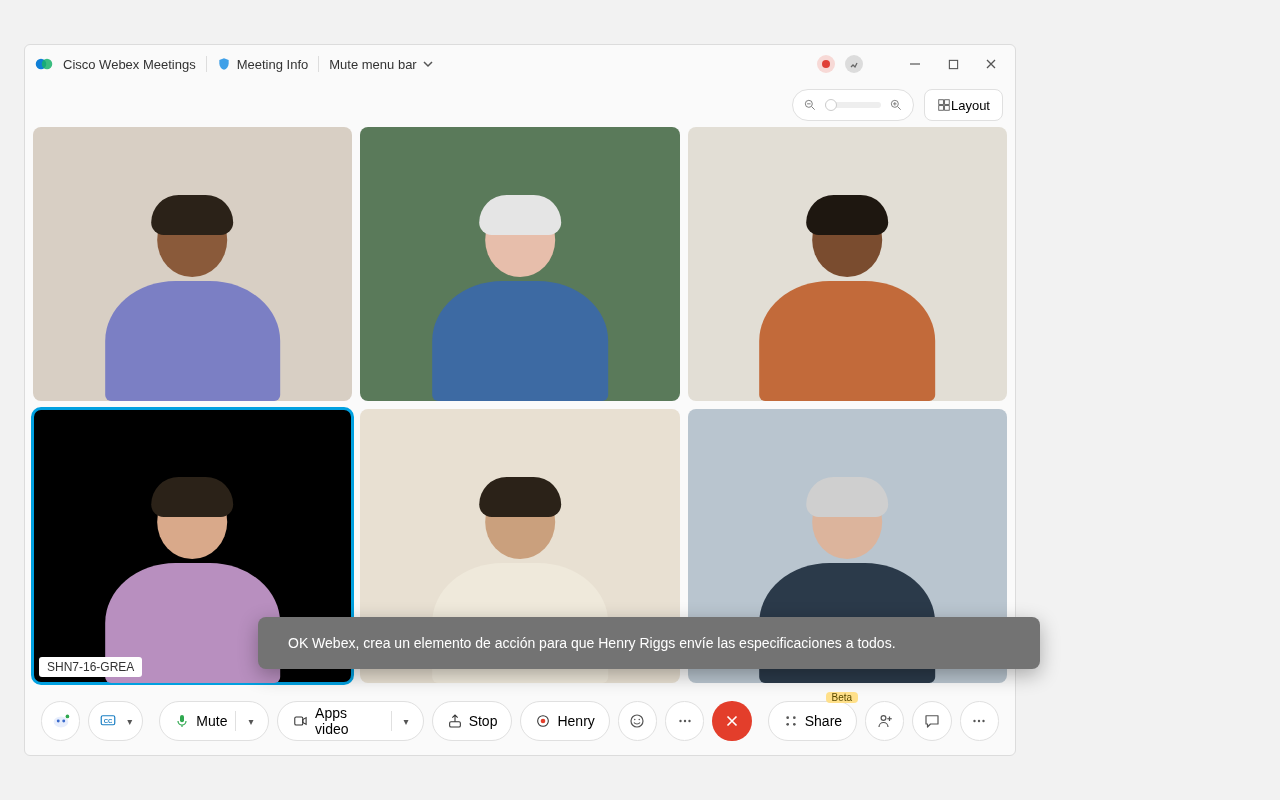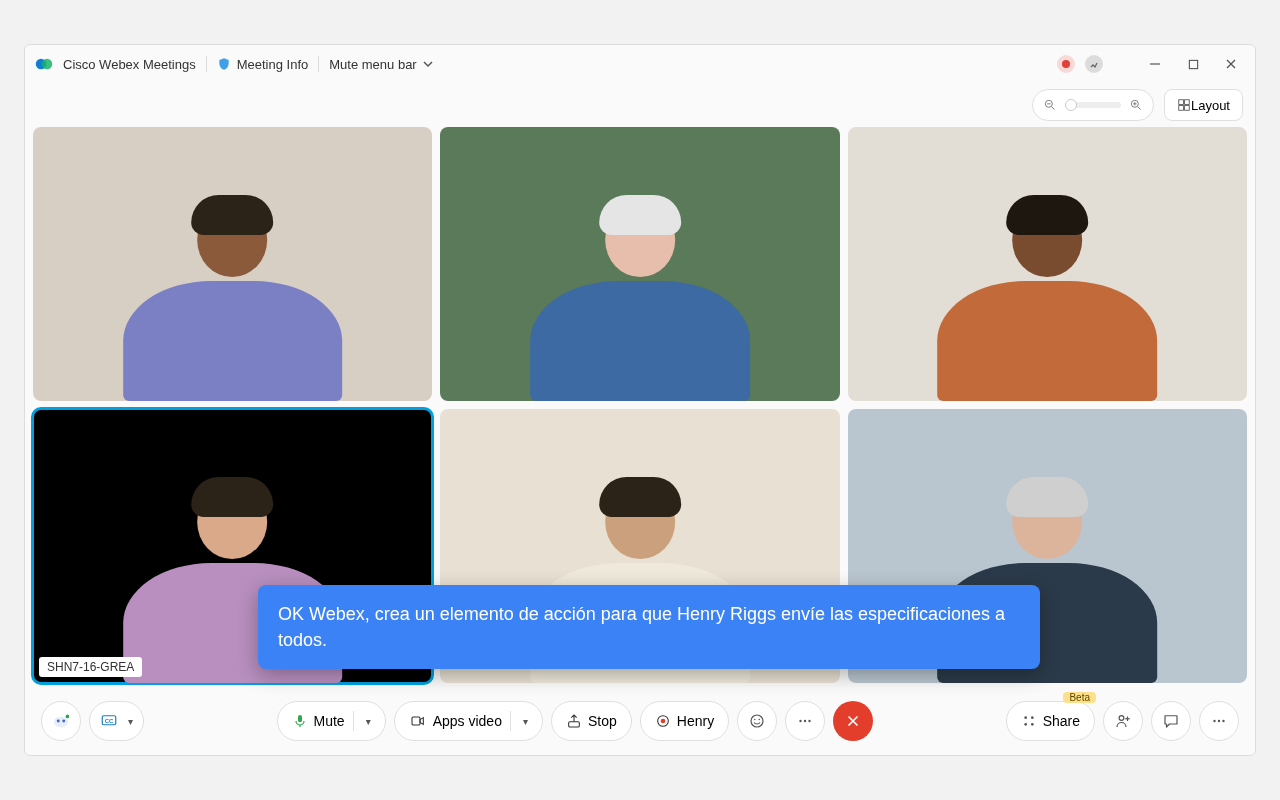--- a/index.html
+++ b/index.html
@@ -1,17 +1,17 @@
 <!DOCTYPE html>
 <html><head>
 <meta charset="utf-8">
 <style>
   * { box-sizing: border-box; margin: 0; padding: 0; font-family: -apple-system, BlinkMacSystemFont, "Segoe UI", Arial, sans-serif; }
   body { background: #f2f2f2; width: 1280px; height: 800px; overflow: hidden; }
-  .window { position: absolute; top: 44px; left: 24px; width: 1232px; height: 712px; background: #fafafa; border: 1px solid #dcdcdc; border-radius: 6px; display: flex; flex-direction: column; }
+  .window { position: absolute; top: 44px; left: 24px; width: 992px; height: 712px; background: #fafafa; border: 1px solid #dcdcdc; border-radius: 6px; display: flex; flex-direction: column; }
 
   
   .titlebar { height: 38px; display: flex; align-items: center; padding: 0 10px; gap: 10px; font-size: 13px; color: #333; }
   .titlebar .sep { width:1px; height:16px; background:#ddd; }
   .logo { width:18px; height:18px; display:inline-block; }
   .tb-item { display:flex; align-items:center; gap:6px; cursor:pointer; }
   .tb-spacer { flex:1; }
   .dot { width:18px; height:18px; border-radius:50%; display:inline-flex; align-items:center; justify-content:center; }
   .dot.red { background:#f7d9d6; }
   .dot.red::after { content:""; width:8px; height:8px; border-radius:50%; background:#e04037; }
@@ -32,21 +32,21 @@
   .tile.active { outline:3px solid #00a0e0; outline-offset:-1px; }
   .name-badge { position:absolute; bottom:6px; left:6px; background:#fff; color:#333; font-size:12px; padding:3px 8px; border-radius:3px; }
 
   
   .scene { width:100%; height:100%; position:relative; }
   .person { position:absolute; bottom:0; left:50%; transform:translateX(-50%); }
   .head { border-radius:50%; background:#c99877; }
   .body { border-radius:40% 40% 6px 6px / 50% 50% 6px 6px; }
 
   
-  .caption { position:absolute; left:233px; bottom:86px; width:782px; background:#3b82f6; color:#fff; font-size:18px; line-height:1.45; padding:16px 20px; border-radius:8px; box-shadow:0 6px 20px rgba(0,0,0,.3); }
+  .caption { position:absolute; left:233px; bottom:86px; width:782px; background:#737373; color:#fff; font-size:14px; line-height:1.45; padding:16px 30px; border-radius:8px; box-shadow:0 6px 20px rgba(0,0,0,.3); }
 
   
   .bottombar { height:68px; display:flex; align-items:center; padding:0 16px; gap:8px; position:relative; }
   .pill { display:flex; align-items:center; gap:6px; background:#fff; border:1px solid #e0e0e0; border-radius:22px; height:40px; padding:0 14px; font-size:14px; cursor:pointer; }
   .pill.small { padding:0 10px; }
   .pill.iconly { width:40px; justify-content:center; padding:0; }
   .divline { width:1px; height:20px; background:#e0e0e0; margin:0 2px; }
   .chev { font-size:10px; color:#555; margin-left:4px; }
   .endcall { width:40px; height:40px; border-radius:50%; background:#e33e2b; display:flex; align-items:center; justify-content:center; cursor:pointer; }
   .bb-spacer { flex:1; }

